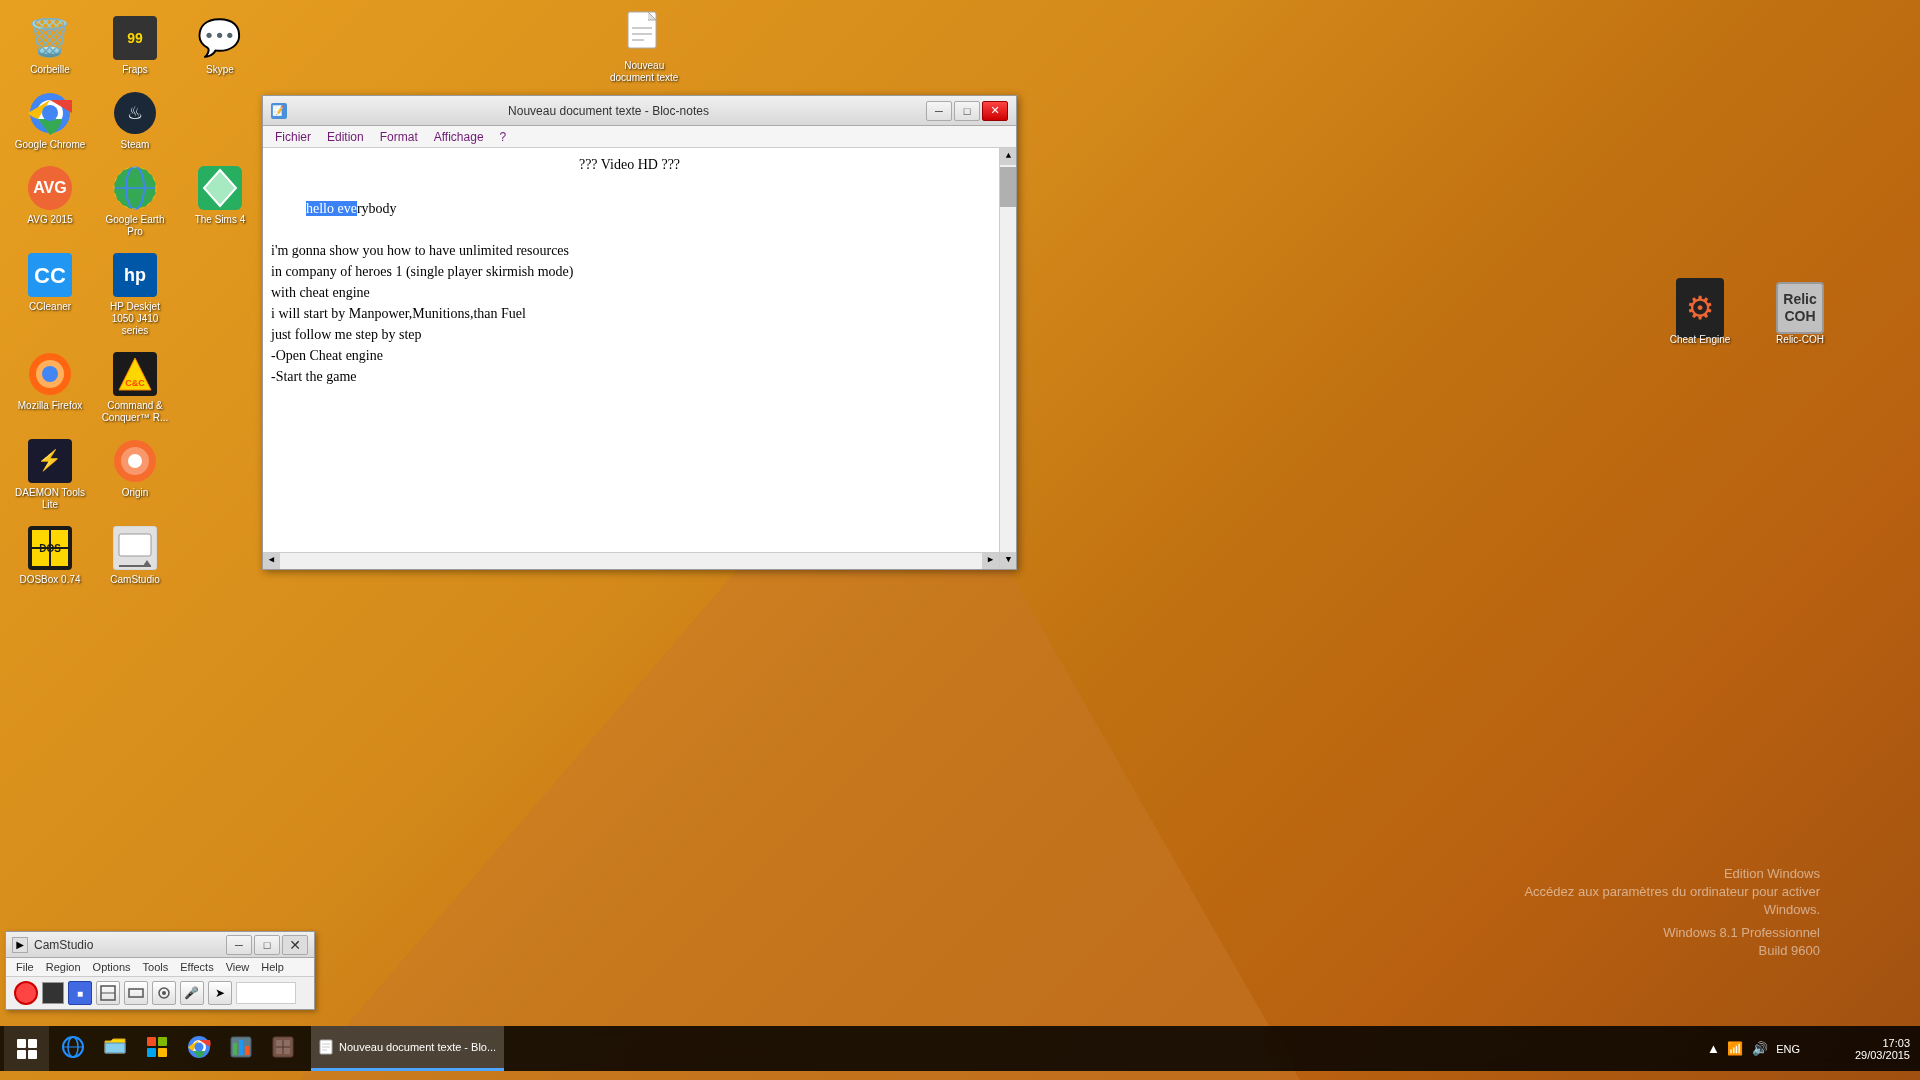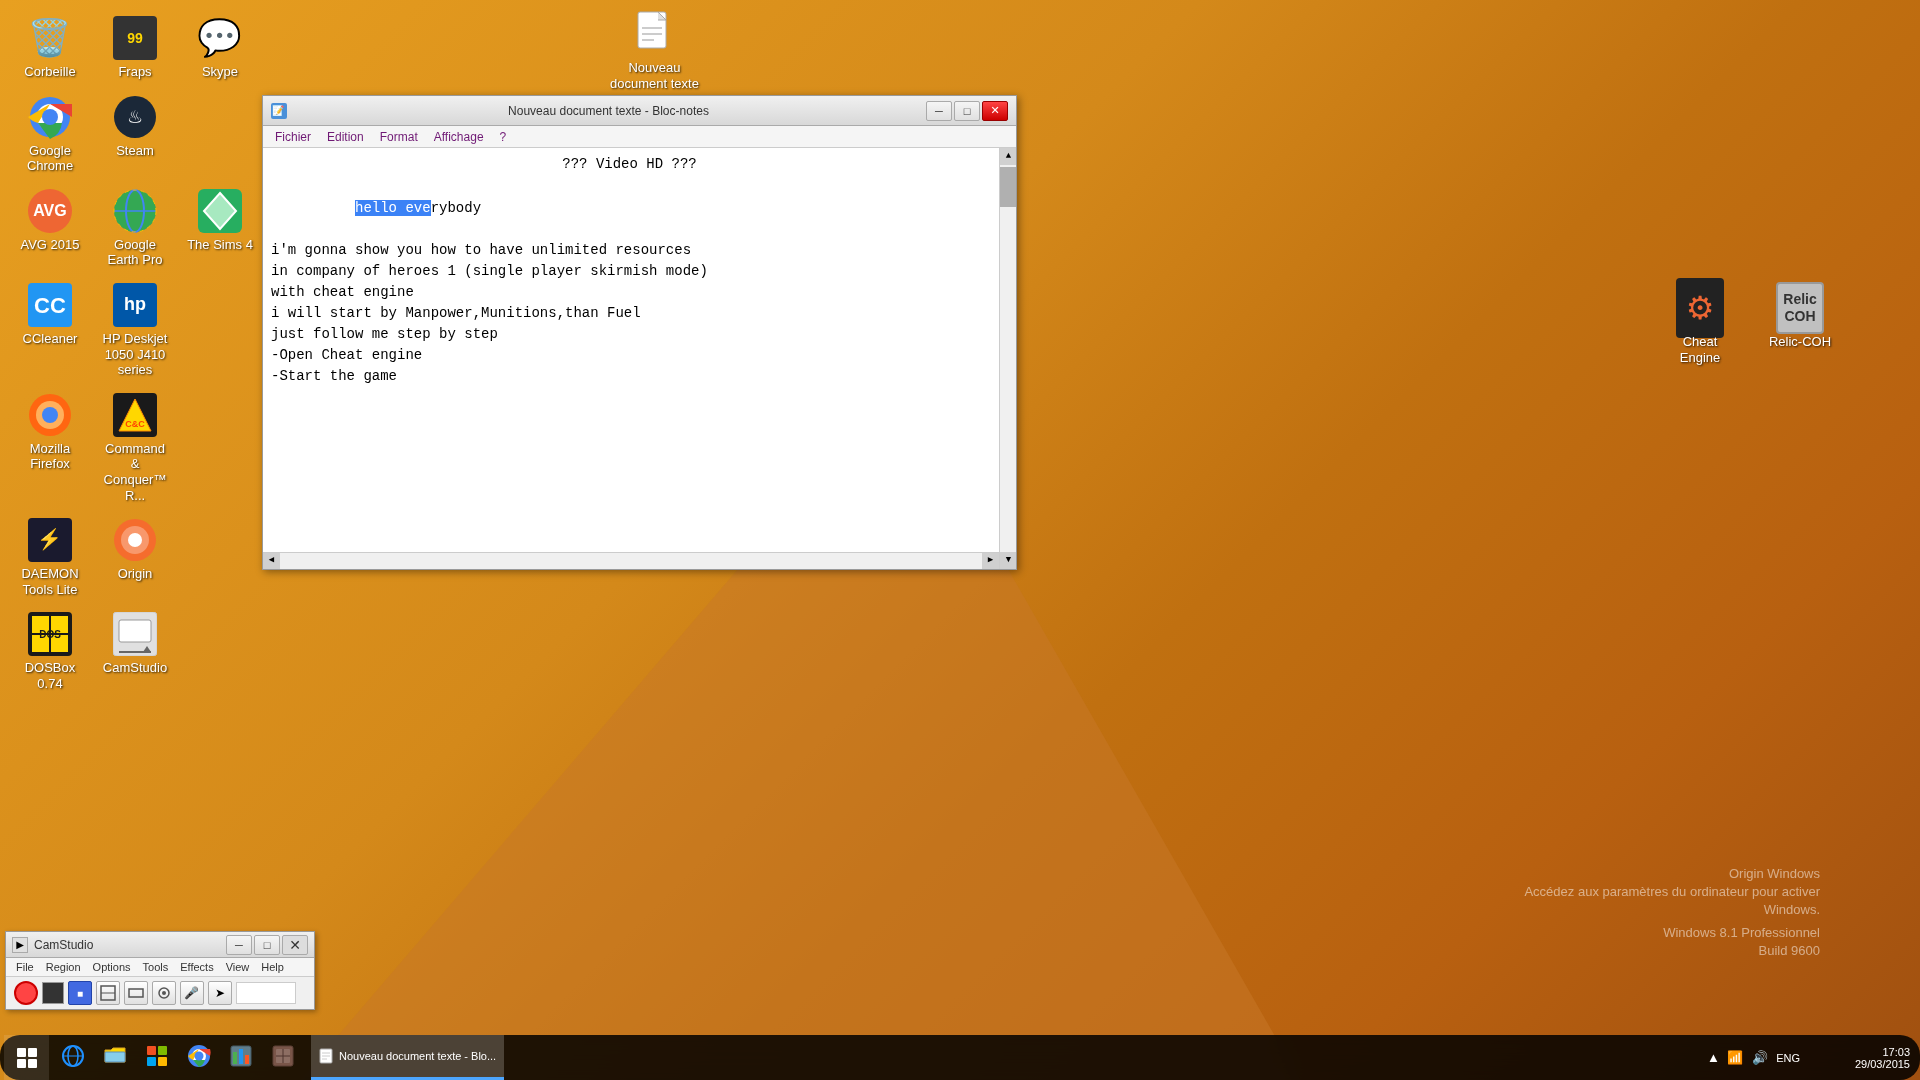--- a/index.html
+++ b/index.html
@@ -66,21 +66,21 @@
       height: 48px;
       display: flex;
       align-items: center;
       justify-content: center;
       font-size: 32px;
       margin-bottom: 2px;
     }
 
     .icon-label {
       color: white;
-      font-size: 13px;
+      font-size: 10px;
       text-align: center;
       text-shadow: 1px 1px 2px rgba(0,0,0,0.8);
       line-height: 1.2;
     }
 
     
     .desktop-center-icon {
       position: absolute;
       top: 10px;
       left: 610px;
@@ -267,30 +267,29 @@
       width: 22px;
       height: 22px;
       background: #333;
       border: 1px solid #999;
       cursor: pointer;
     }
 
     
     .taskbar {
       position: absolute;
-      bottom: 0;
+      bottom: 9px;
       left: 0;
       width: 100%;
       height: 45px;
       background: rgba(0,0,0,0.85);
       display: flex;
       align-items: center;
       padding: 0 4px;
       backdrop-filter: blur(10px);
-      border-radius: 20px;
     }
 
     .start-btn {
       width: 45px;
       height: 45px;
       display: flex;
       align-items: center;
       justify-content: center;
       cursor: pointer;
       background: rgba(255,255,255,0.1);
@@ -601,21 +600,21 @@
         <div style="width:17px;height:40px;background:#b0b0b0;margin-top:2px;"></div>
         <div style="position:absolute;bottom:0;width:17px;height:17px;background:#d0d0d0;display:flex;align-items:center;justify-content:center;font-size:9px;cursor:pointer;">▼</div>
       </div>
 
       <div style="position:absolute;bottom:0;left:0;right:17px;height:17px;background:#f0f0f0;border-top:1px solid #ccc;display:flex;align-items:center;">
         <div style="width:17px;height:17px;background:#d0d0d0;display:flex;align-items:center;justify-content:center;font-size:9px;cursor:pointer;">◀</div>
         <div style="flex:1;height:100%;"></div>
         <div style="width:17px;height:17px;background:#d0d0d0;display:flex;align-items:center;justify-content:center;font-size:9px;cursor:pointer;">▶</div>
       </div>
 
-      <div style="padding-right:20px; padding-bottom:20px;">
+      <div style="padding-right:20px; padding-bottom:20px;font-family:Liberation Serif, serif;">
         <div class="text-line" style="text-align:center; padding: 2px 0;">??? Video HD ???</div>
         <div class="text-line">
           <span class="text-selected">hello eve</span><span>rybody</span>
         </div>
         <div class="text-line">i'm gonna show you how to have unlimited resources</div>
         <div class="text-line">in company of heroes 1 (single player skirmish mode)</div>
         <div class="text-line">with cheat engine</div>
         <div class="text-line">i will start by Manpower,Munitions,than Fuel</div>
         <div class="text-line">just follow me step by step</div>
         <div class="text-line">-Open Cheat engine</div>
@@ -668,21 +667,21 @@
             <circle cx="8" cy="8" r="2" fill="#555"></circle>
           </svg>
       </div>
       <div class="cam-btn">🎤</div>
       <div class="cam-btn">➤</div>
       <div style="width:60px;height:22px;border:1px solid #ccc;background:white;"></div>
     </div>
   </div>
 
   <div class="windows-activation">
-    <div>Origin Windows</div>
+    <div>Edition Windows</div>
     <div>Accédez aux paramètres du ordinateur pour activer</div>
     <div>Windows.</div>
     <div style="margin-top:4px;">Windows 8.1 Professionnel</div>
     <div>Build 9600</div>
   </div>
 
   <div class="taskbar">
     <div class="start-btn">
       <div class="start-icon">
         <div class="start-icon-cell"></div>

